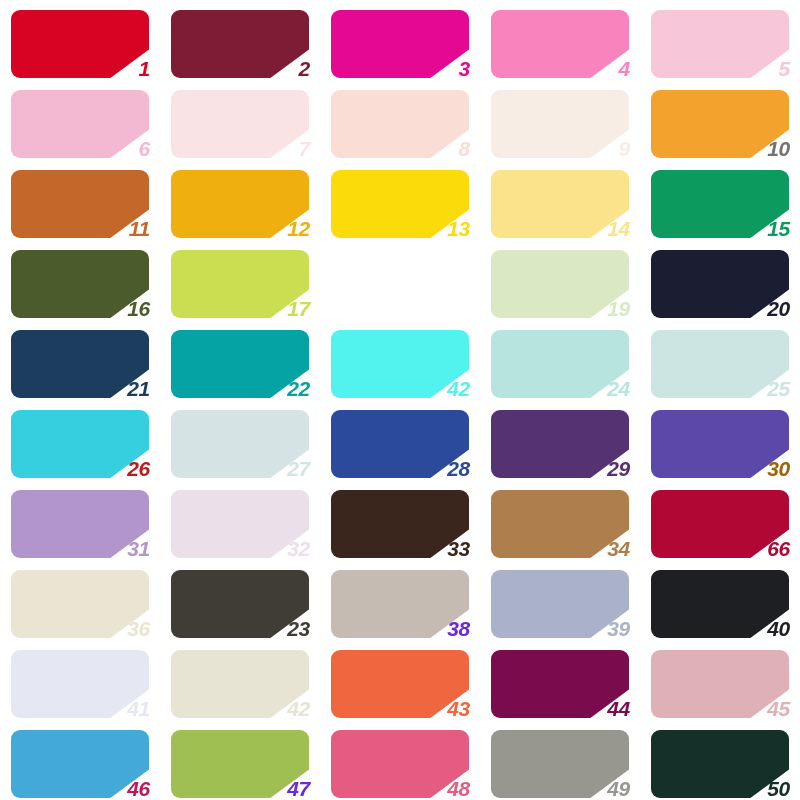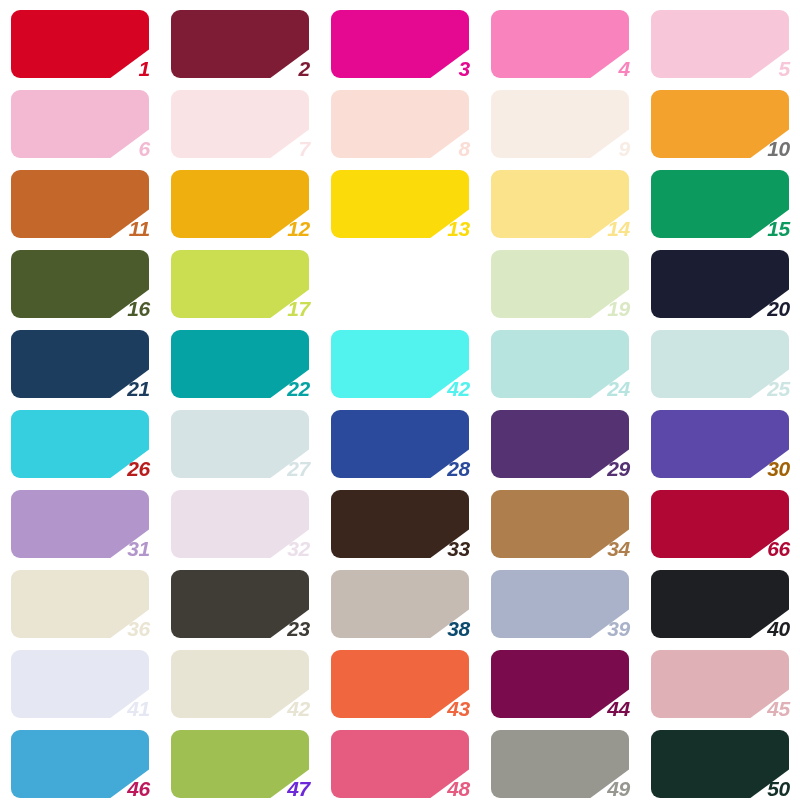--- a/index.html
+++ b/index.html
@@ -200,21 +200,21 @@
     <div class="swatch-cell" style="left: 0px; top: 560px;">
       <div class="swatch-chip" title="#EAE4D3" style="background: rgb(234, 228, 211);"></div>
       <div class="swatch-number" style="color: rgb(234, 228, 211);">36</div>
     </div>
     <div class="swatch-cell" style="left: 160px; top: 560px;">
       <div class="swatch-chip" title="#403D37" style="background: rgb(64, 61, 55);"></div>
       <div class="swatch-number" style="color: rgb(64, 61, 55);">23</div>
     </div>
     <div class="swatch-cell" style="left: 320px; top: 560px;">
       <div class="swatch-chip" title="#C5BBB3" style="background: rgb(197, 187, 179);"></div>
-      <div class="swatch-number" style="color: #0c4a6e;">38</div>
+      <div class="swatch-number" style="color: #6d28d9;">38</div>
     </div>
     <div class="swatch-cell" style="left: 480px; top: 560px;">
       <div class="swatch-chip" title="#A9B2C8" style="background: rgb(169, 178, 200);"></div>
       <div class="swatch-number" style="color: rgb(169, 178, 200);">39</div>
     </div>
     <div class="swatch-cell" style="left: 640px; top: 560px;">
       <div class="swatch-chip" title="#1E1F23" style="background: rgb(30, 31, 35);"></div>
       <div class="swatch-number" style="color: rgb(30, 31, 35);">40</div>
     </div>
     <div class="swatch-cell" style="left: 0px; top: 640px;">

